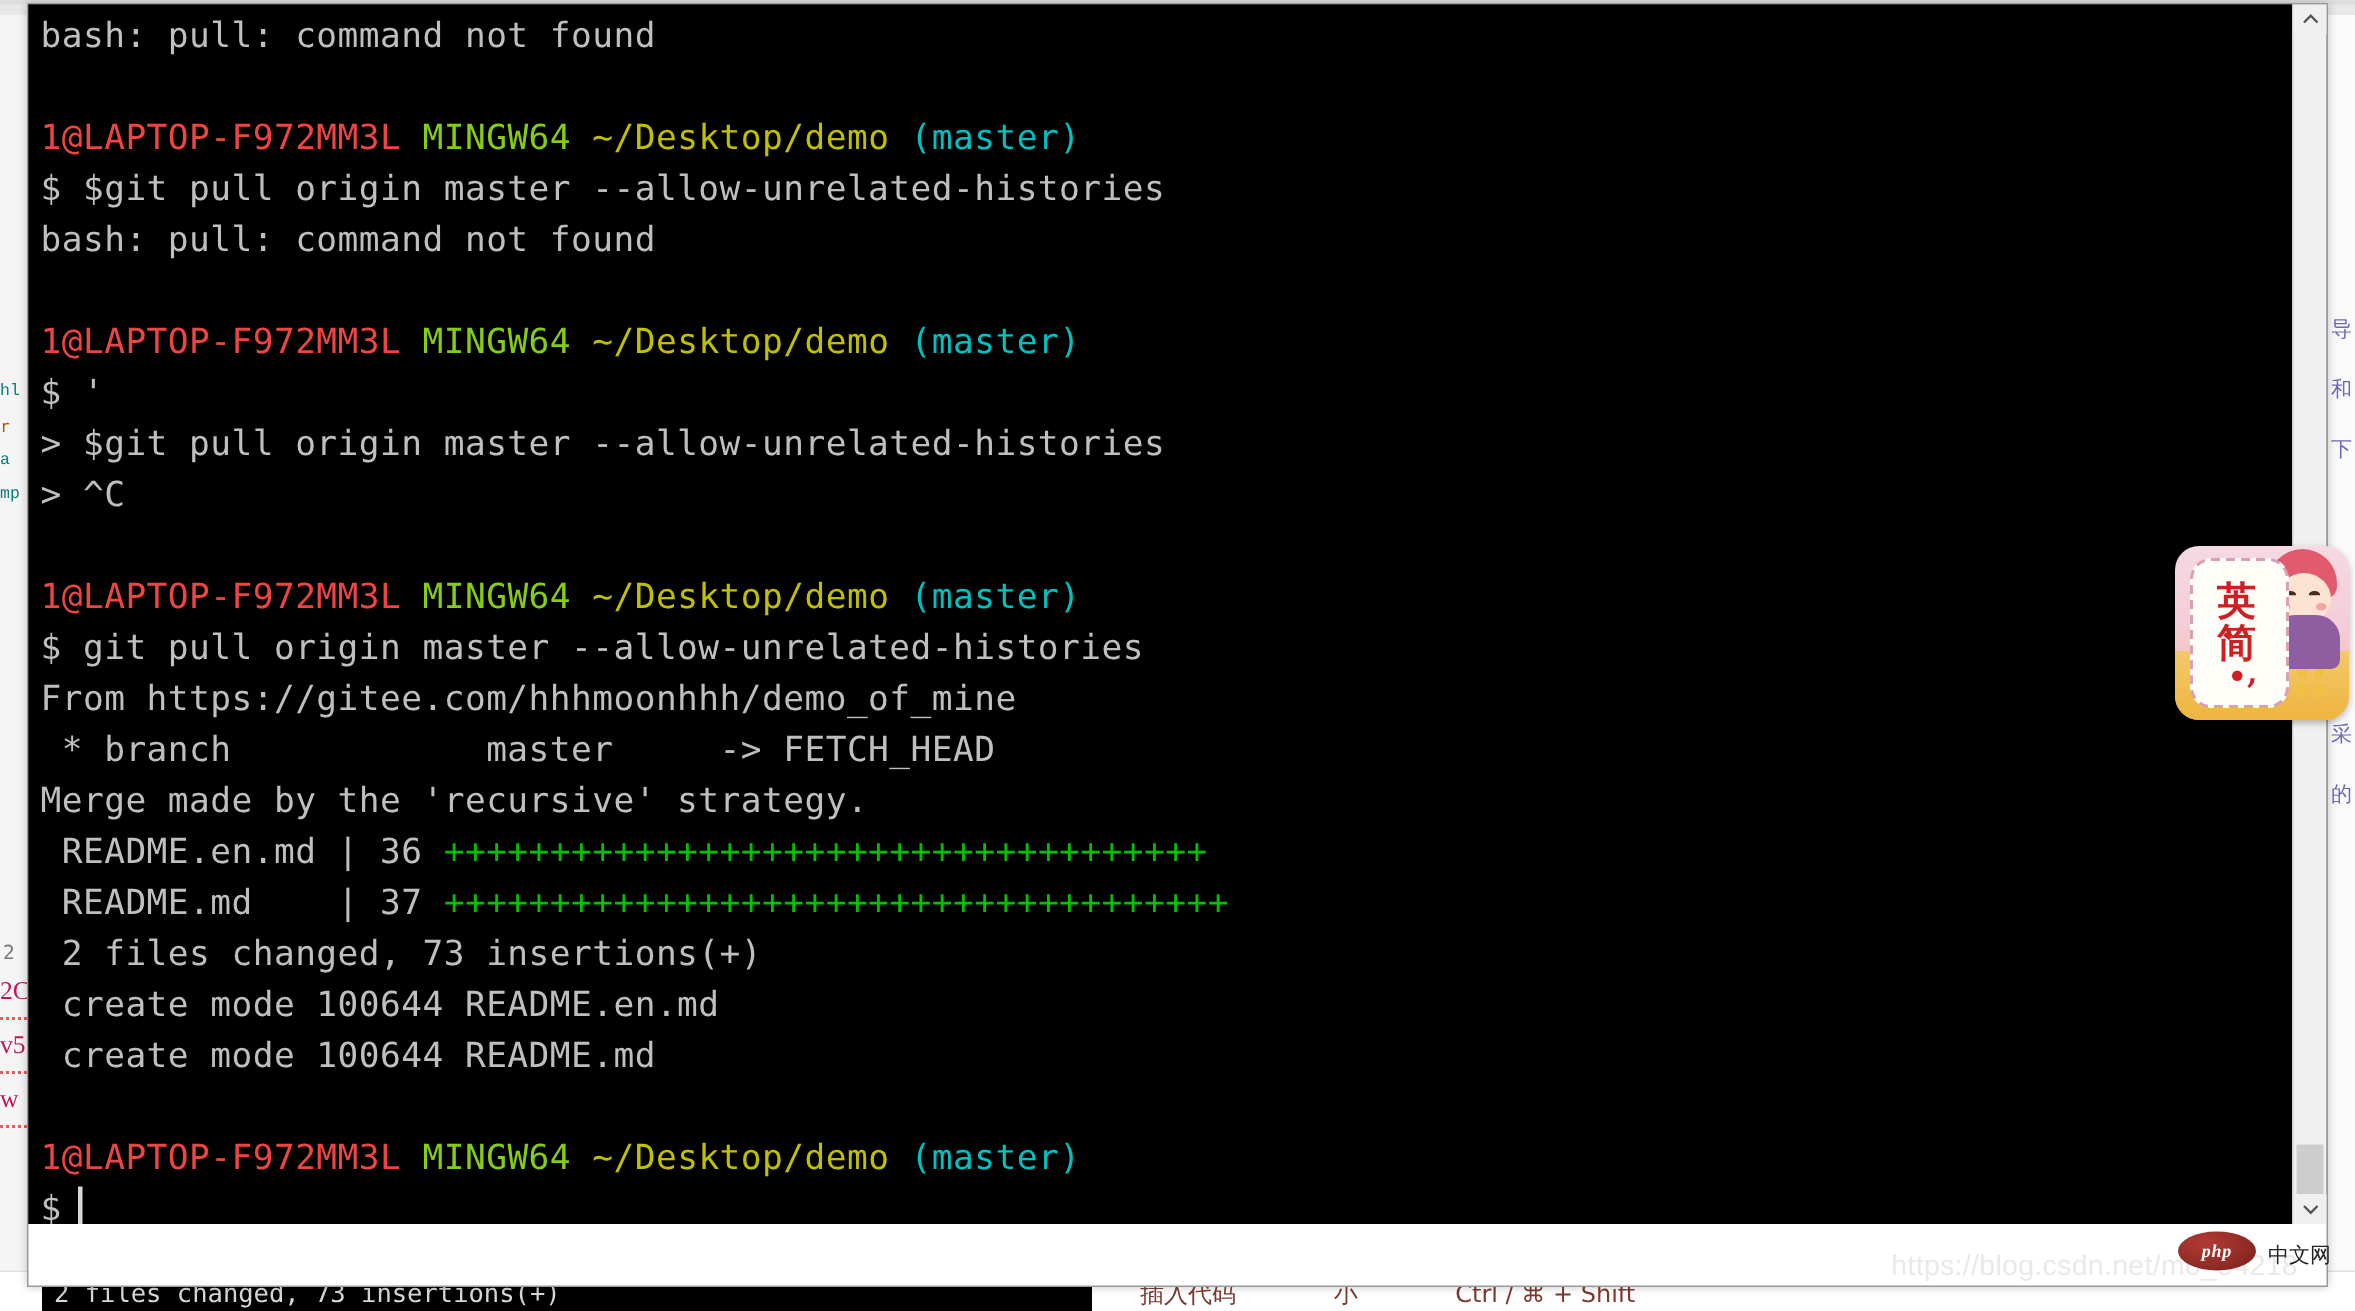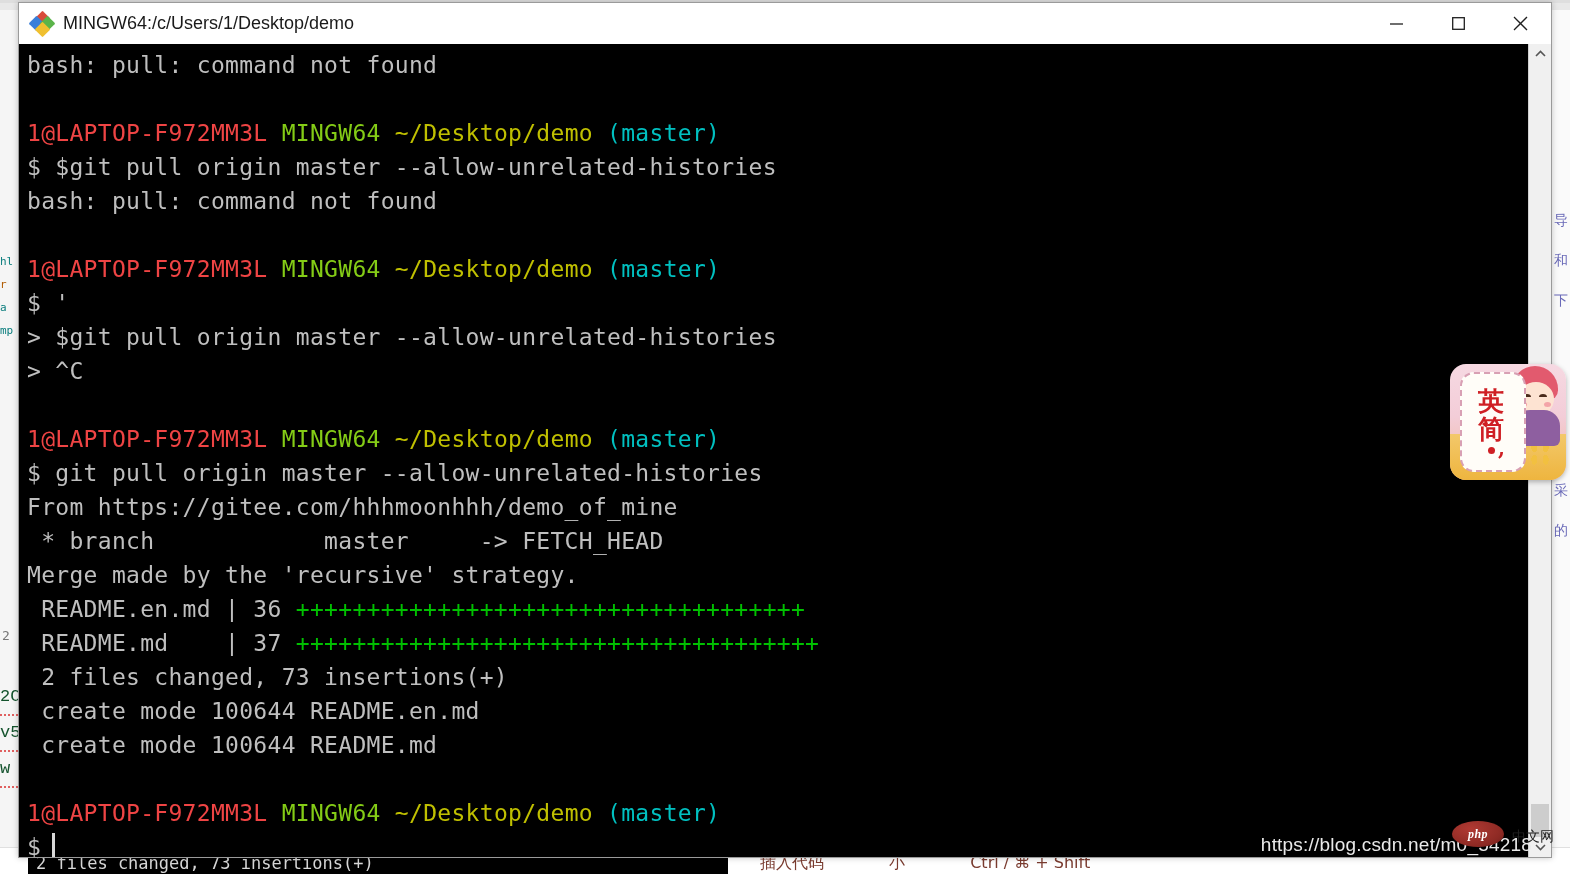--- a/index.html
+++ b/index.html
@@ -31,32 +31,32 @@
   .bg-left-gutter {
     position: absolute; left: 0; top: 10px; width: 22px; height: 864px;
     background: #f5f5f5; border-right: 1px solid #dddddd;
   }
   .bg-left-code {
     position: absolute; left: 0; top: 250px; width: 22px; height: 140px;
     font-family: "DejaVu Sans Mono", monospace;
     font-size: 11px; line-height: 23px; color: #555;
     overflow: hidden; white-space: nowrap;
   }
-  .bg-left-code .k { color: #0a7d7d; }
+  .bg-left-code .k { color: #0a7d7d; font-family: Liberation Mono, monospace; }
   .bg-left-code .o { color: #b05a00; }
 
   .bg-linenum {
     position: absolute; left: 2px; top: 628px;
     font-family: "DejaVu Sans Mono", monospace;
     font-size: 13px; color: #777;
   }
   .bg-squiggle-col {
-    position: absolute; left: 0px; top: 680px; width: 22px; height: 165px;
-    font-family: Liberation Mono, monospace;
-    font-size: 17px; line-height: 34px; color: #14532d;
+    position: absolute; left: 0px; top: 644px; width: 22px; height: 165px;
+    font-family: Liberation Serif, serif;
+    font-size: 17px; line-height: 34px; color: #be185d;
     overflow: hidden; white-space: nowrap;
   }
   .bg-squiggle-col div {
     border-bottom: 2px dotted #e06060;
   }
 
   .bg-right-col {
     position: absolute; right: 0; top: 10px; width: 18px; height: 864px;
     background: #fafafa;
   }
@@ -381,48 +381,20 @@
       <span>插入代码</span>
       <span>小</span>
       <span>Ctrl / ⌘ + Shift</span>
     </div>
   </div>
 
   <div class="top-peek"></div>
 
   <div class="win">
 
-    <div class="titlebar">
-      <div class="mintty-icon">
-        <i class="d1"></i>
-          <i class="d2"></i>
-          <i class="d3"></i>
-          <i class="d4"></i>
-      </div>
-      <div class="title-text">MINGW64:/c/Users/1/Desktop/demo</div>
-
-      <div class="win-controls">
-        <div class="wbtn">
-          <svg width="15" height="11" viewBox="0 0 15 11" aria-hidden="true">
-            <line x1="1" y1="6" x2="14" y2="6" stroke="#202020" stroke-width="1.3"></line>
-          </svg>
-        </div>
-        <div class="wbtn">
-          <svg width="13" height="13" viewBox="0 0 13 13" aria-hidden="true">
-            <rect x="0.7" y="0.7" width="11.6" height="11.6" fill="none" stroke="#202020" stroke-width="1.3"></rect>
-          </svg>
-        </div>
-        <div class="wbtn close">
-          <svg width="15" height="15" viewBox="0 0 15 15" aria-hidden="true">
-            <line x1="1" y1="1" x2="14" y2="14" stroke="#202020" stroke-width="1.3"></line>
-            <line x1="14" y1="1" x2="1" y2="14" stroke="#202020" stroke-width="1.3"></line>
-          </svg>
-        </div>
-      </div>
-    </div>
 
     <div class="term-wrap">
       <div class="term">
         <div class="term-lines" id="term-lines"><div class="ln"><span class="c-white">bash: pull: command not found</span></div><div class="ln">&nbsp;</div><div class="ln"><span class="c-green">1@LAPTOP-F972MM3L</span><span class="c-white"> </span><span class="c-magenta">MINGW64</span><span class="c-white"> </span><span class="c-yellow">~/Desktop/demo</span><span class="c-white"> </span><span class="c-cyan">(master)</span></div><div class="ln"><span class="c-white">$ $git pull origin master --allow-unrelated-histories</span></div><div class="ln"><span class="c-white">bash: pull: command not found</span></div><div class="ln">&nbsp;</div><div class="ln"><span class="c-green">1@LAPTOP-F972MM3L</span><span class="c-white"> </span><span class="c-magenta">MINGW64</span><span class="c-white"> </span><span class="c-yellow">~/Desktop/demo</span><span class="c-white"> </span><span class="c-cyan">(master)</span></div><div class="ln"><span class="c-white">$ '</span></div><div class="ln"><span class="c-white">&gt; $git pull origin master --allow-unrelated-histories</span></div><div class="ln"><span class="c-white">&gt; ^C</span></div><div class="ln">&nbsp;</div><div class="ln"><span class="c-green">1@LAPTOP-F972MM3L</span><span class="c-white"> </span><span class="c-magenta">MINGW64</span><span class="c-white"> </span><span class="c-yellow">~/Desktop/demo</span><span class="c-white"> </span><span class="c-cyan">(master)</span></div><div class="ln"><span class="c-white">$ git pull origin master --allow-unrelated-histories</span></div><div class="ln"><span class="c-white">From https://gitee.com/hhhmoonhhh/demo_of_mine</span></div><div class="ln"><span class="c-white"> * branch            master     -&gt; FETCH_HEAD</span></div><div class="ln"><span class="c-white">Merge made by the 'recursive' strategy.</span></div><div class="ln"><span class="c-white"> README.en.md | 36 </span><span class="c-plus">++++++++++++++++++++++++++++++++++++</span></div><div class="ln"><span class="c-white"> README.md    | 37 </span><span class="c-plus">+++++++++++++++++++++++++++++++++++++</span></div><div class="ln"><span class="c-white"> 2 files changed, 73 insertions(+)</span></div><div class="ln"><span class="c-white"> create mode 100644 README.en.md</span></div><div class="ln"><span class="c-white"> create mode 100644 README.md</span></div><div class="ln">&nbsp;</div><div class="ln"><span class="c-green">1@LAPTOP-F972MM3L</span><span class="c-white"> </span><span class="c-magenta">MINGW64</span><span class="c-white"> </span><span class="c-yellow">~/Desktop/demo</span><span class="c-white"> </span><span class="c-cyan">(master)</span></div><div class="ln"><span class="c-white">$</span><span class="cursor"></span></div></div>
       </div>
 
       <div class="term-scroll">
         <div class="sb-arrow">
           <svg width="11" height="8" viewBox="0 0 11 8" aria-hidden="true">
             <polyline points="1,6 5.5,1.5 10,6" fill="none" stroke="#555" stroke-width="1.6"></polyline>

